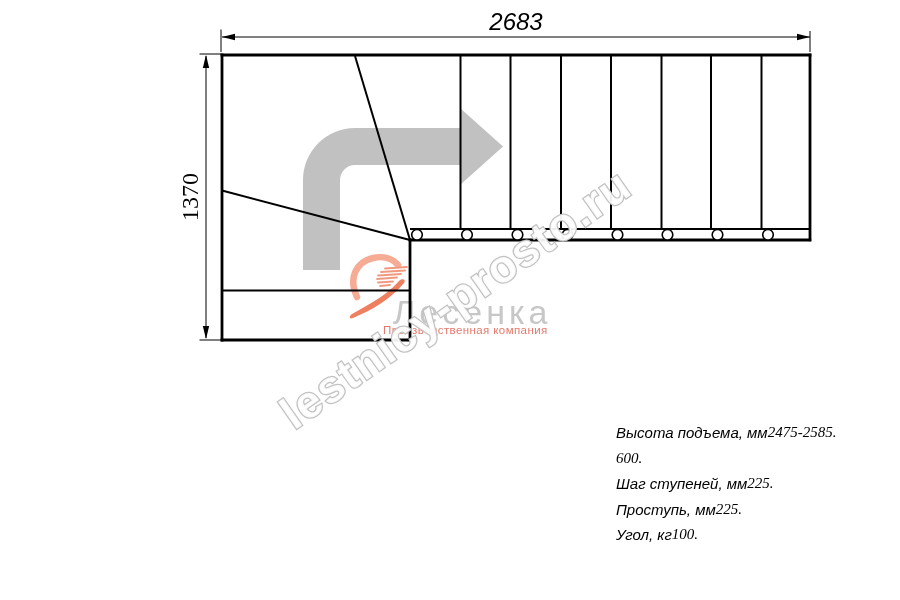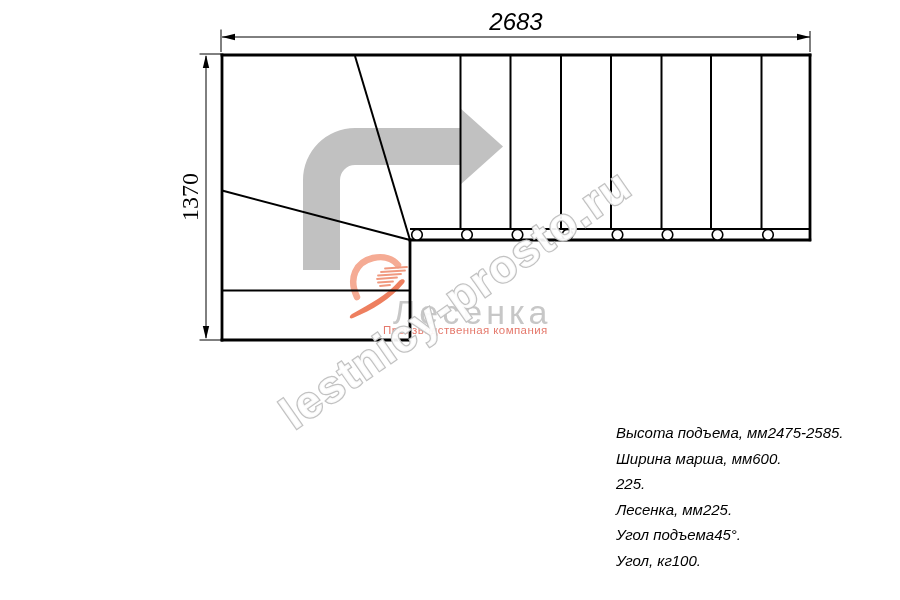--- a/index.html
+++ b/index.html
@@ -27,21 +27,21 @@
     -webkit-text-stroke:2.5px #c2c2c2;
     paint-order:stroke fill;
   }
   
   .specs{
     position:absolute;left:616px;top:416px;width:229px;z-index:3;
     font-style:italic;font-size:15px;line-height:17.6px;color:#000;
   }
   .spec-row{display:flex;justify-content:flex-start;margin-top:8px;}
   .spec-label{white-space:nowrap;}
-  .spec-value{white-space:nowrap;text-align:right;}
+  .spec-value{white-space:nowrap;text-align:right;font-family:Liberation Serif, serif;}
 </style>
 </head>
 <body>
 
 <div id="canvas">
 
   <div class="logo-name">Лесенка</div>
   <div class="logo-tagline">Производственная компания</div>
 
   <svg class="drawing-layer" width="900" height="600" viewBox="0 0 900 600">
@@ -115,33 +115,29 @@
   </svg>
 
   <div class="watermark">lestnicy-prosto.ru</div>
 
   <div class="specs">
     <div class="spec-row">
       <span class="spec-label">Высота подъема, мм</span>
       <span class="spec-value">2475-2585.</span>
     </div>
     <div class="spec-row">
-      <span class="spec-label">Ширина марша, мм</span>
       <span class="spec-value">600.</span>
     </div>
     <div class="spec-row">
+      <span class="spec-label">Шаг ступеней, мм</span>
       <span class="spec-value">225.</span>
     </div>
     <div class="spec-row">
-      <span class="spec-label">Лесенка, мм</span>
+      <span class="spec-label">Проступь, мм</span>
       <span class="spec-value">225.</span>
-    </div>
-    <div class="spec-row">
-      <span class="spec-label">Угол подъема</span>
-      <span class="spec-value">45°.</span>
     </div>
     <div class="spec-row">
       <span class="spec-label">Угол, кг</span>
       <span class="spec-value">100.</span>
     </div>
   </div>
 
 </div>
 
 </body></html>

